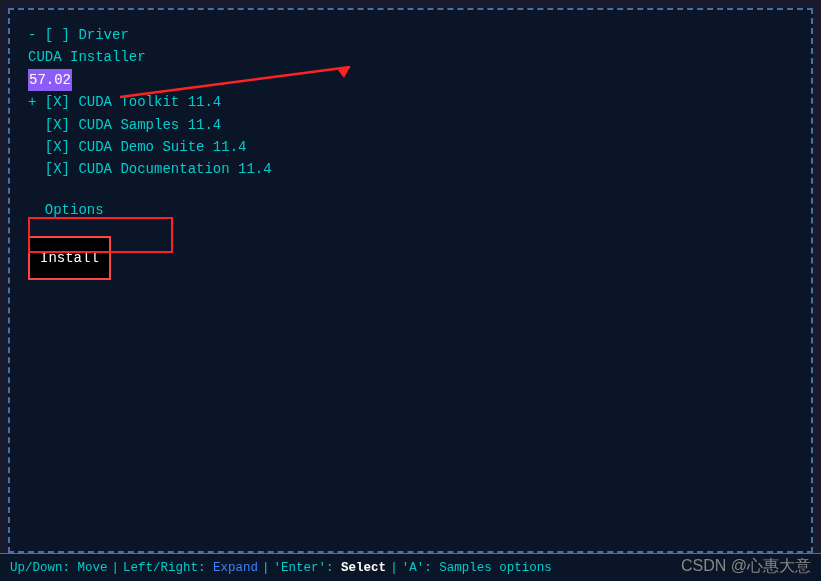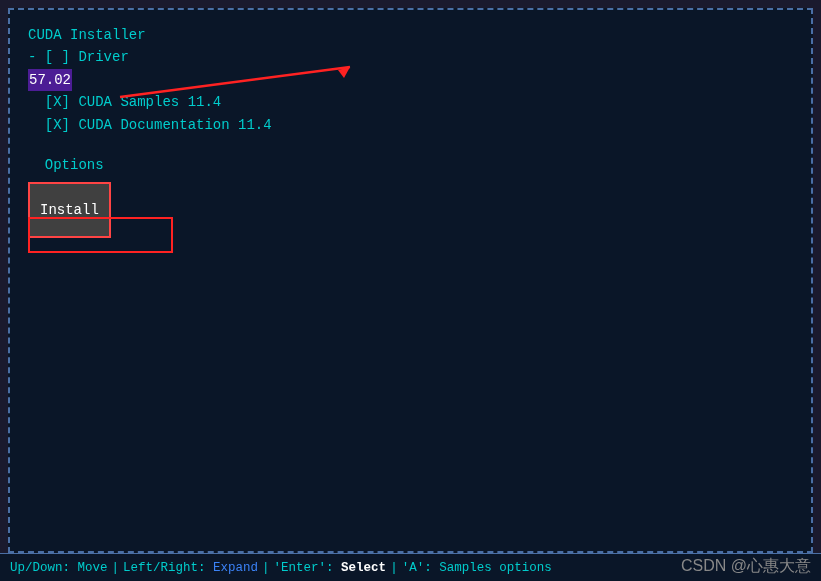--- a/index.html
+++ b/index.html
@@ -33,32 +33,32 @@
       line-height: 1.6;
     }
 
     .line {
       white-space: pre;
       display: flex;
       align-items: center;
     }
 
     .text-cyan { color: #00cccc; }
-    .text-highlight { background: #4c1d95; color: #ffffff; padding: 0 1px; }
+    .text-highlight { background: #8b5cf6; color: #ffffff; padding: 0 1px; }
 
     .install-btn {
       display: inline-block;
-      background: #404040;
+      background: #000000;
       color: #ffffff;
-      padding: 18px 10px;
+      padding: 12px 10px;
       border: 2px solid #ff4444;
       font-family: 'Courier New', Courier, monospace;
       font-size: 14px;
       cursor: pointer;
-      margin-top: 2px;
+      margin-top: 11px;
     }
 
     .options-line {
       margin-top: 18px;
     }
 
     
     .arrow-container {
       position: absolute;
       top: 52px;
@@ -121,30 +121,36 @@
       font-size: 16px;
       font-family: Arial, sans-serif;
     }
   </style>
 </head>
 <body>
 
 <div class="outer-border">
   <div class="terminal-content">
     <div class="line">
-      <span class="text-cyan">CUDA Installer</span>
+      <span class="text-cyan">- [ ] Driver</span>
     </div>
     <div class="line">
-      <span class="text-cyan">- [ ] Driver</span>
+      <span class="text-cyan">CUDA Installer</span>
     </div>
     <div class="line">
       <span class="text-highlight">57.02</span>
     </div>
     <div class="line">
+      <span class="text-cyan">+ [X] CUDA Toolkit 11.4</span>
+    </div>
+    <div class="line">
       <span class="text-cyan">&nbsp;&nbsp;[X] CUDA Samples 11.4</span>
+    </div>
+    <div class="line">
+      <span class="text-cyan">&nbsp;&nbsp;[X] CUDA Demo Suite 11.4</span>
     </div>
     <div class="line">
       <span class="text-cyan">&nbsp;&nbsp;[X] CUDA Documentation 11.4</span>
     </div>
     <div class="line options-line">
       <span class="text-cyan">&nbsp;&nbsp;Options</span>
     </div>
     <div class="line" style="margin-top:4px;">
       <button class="install-btn">Install</button>
     </div>

